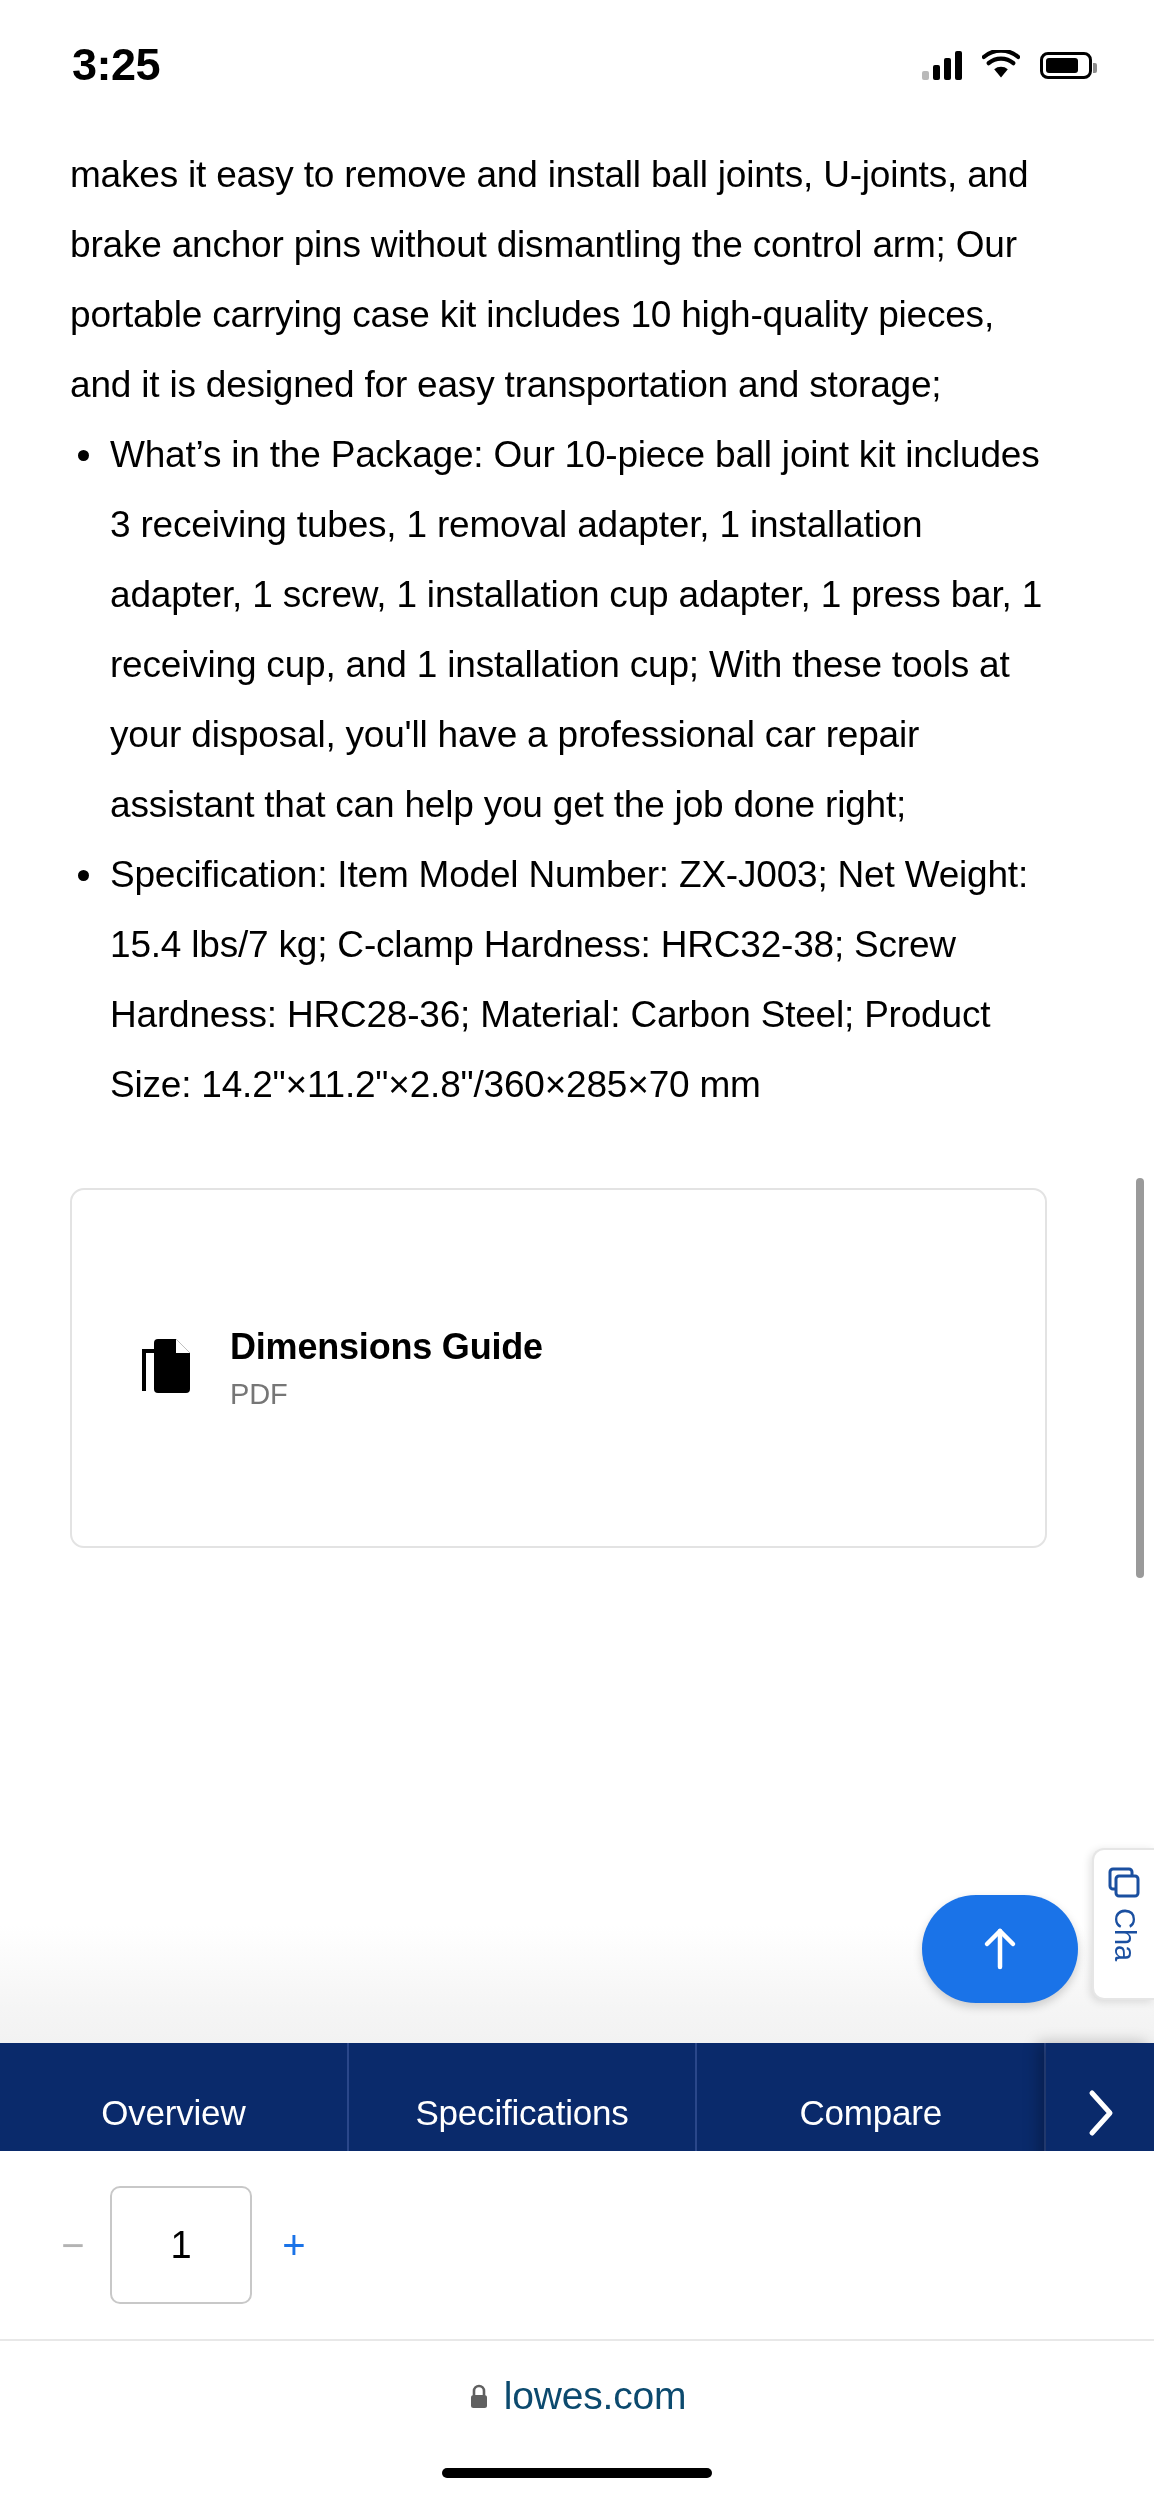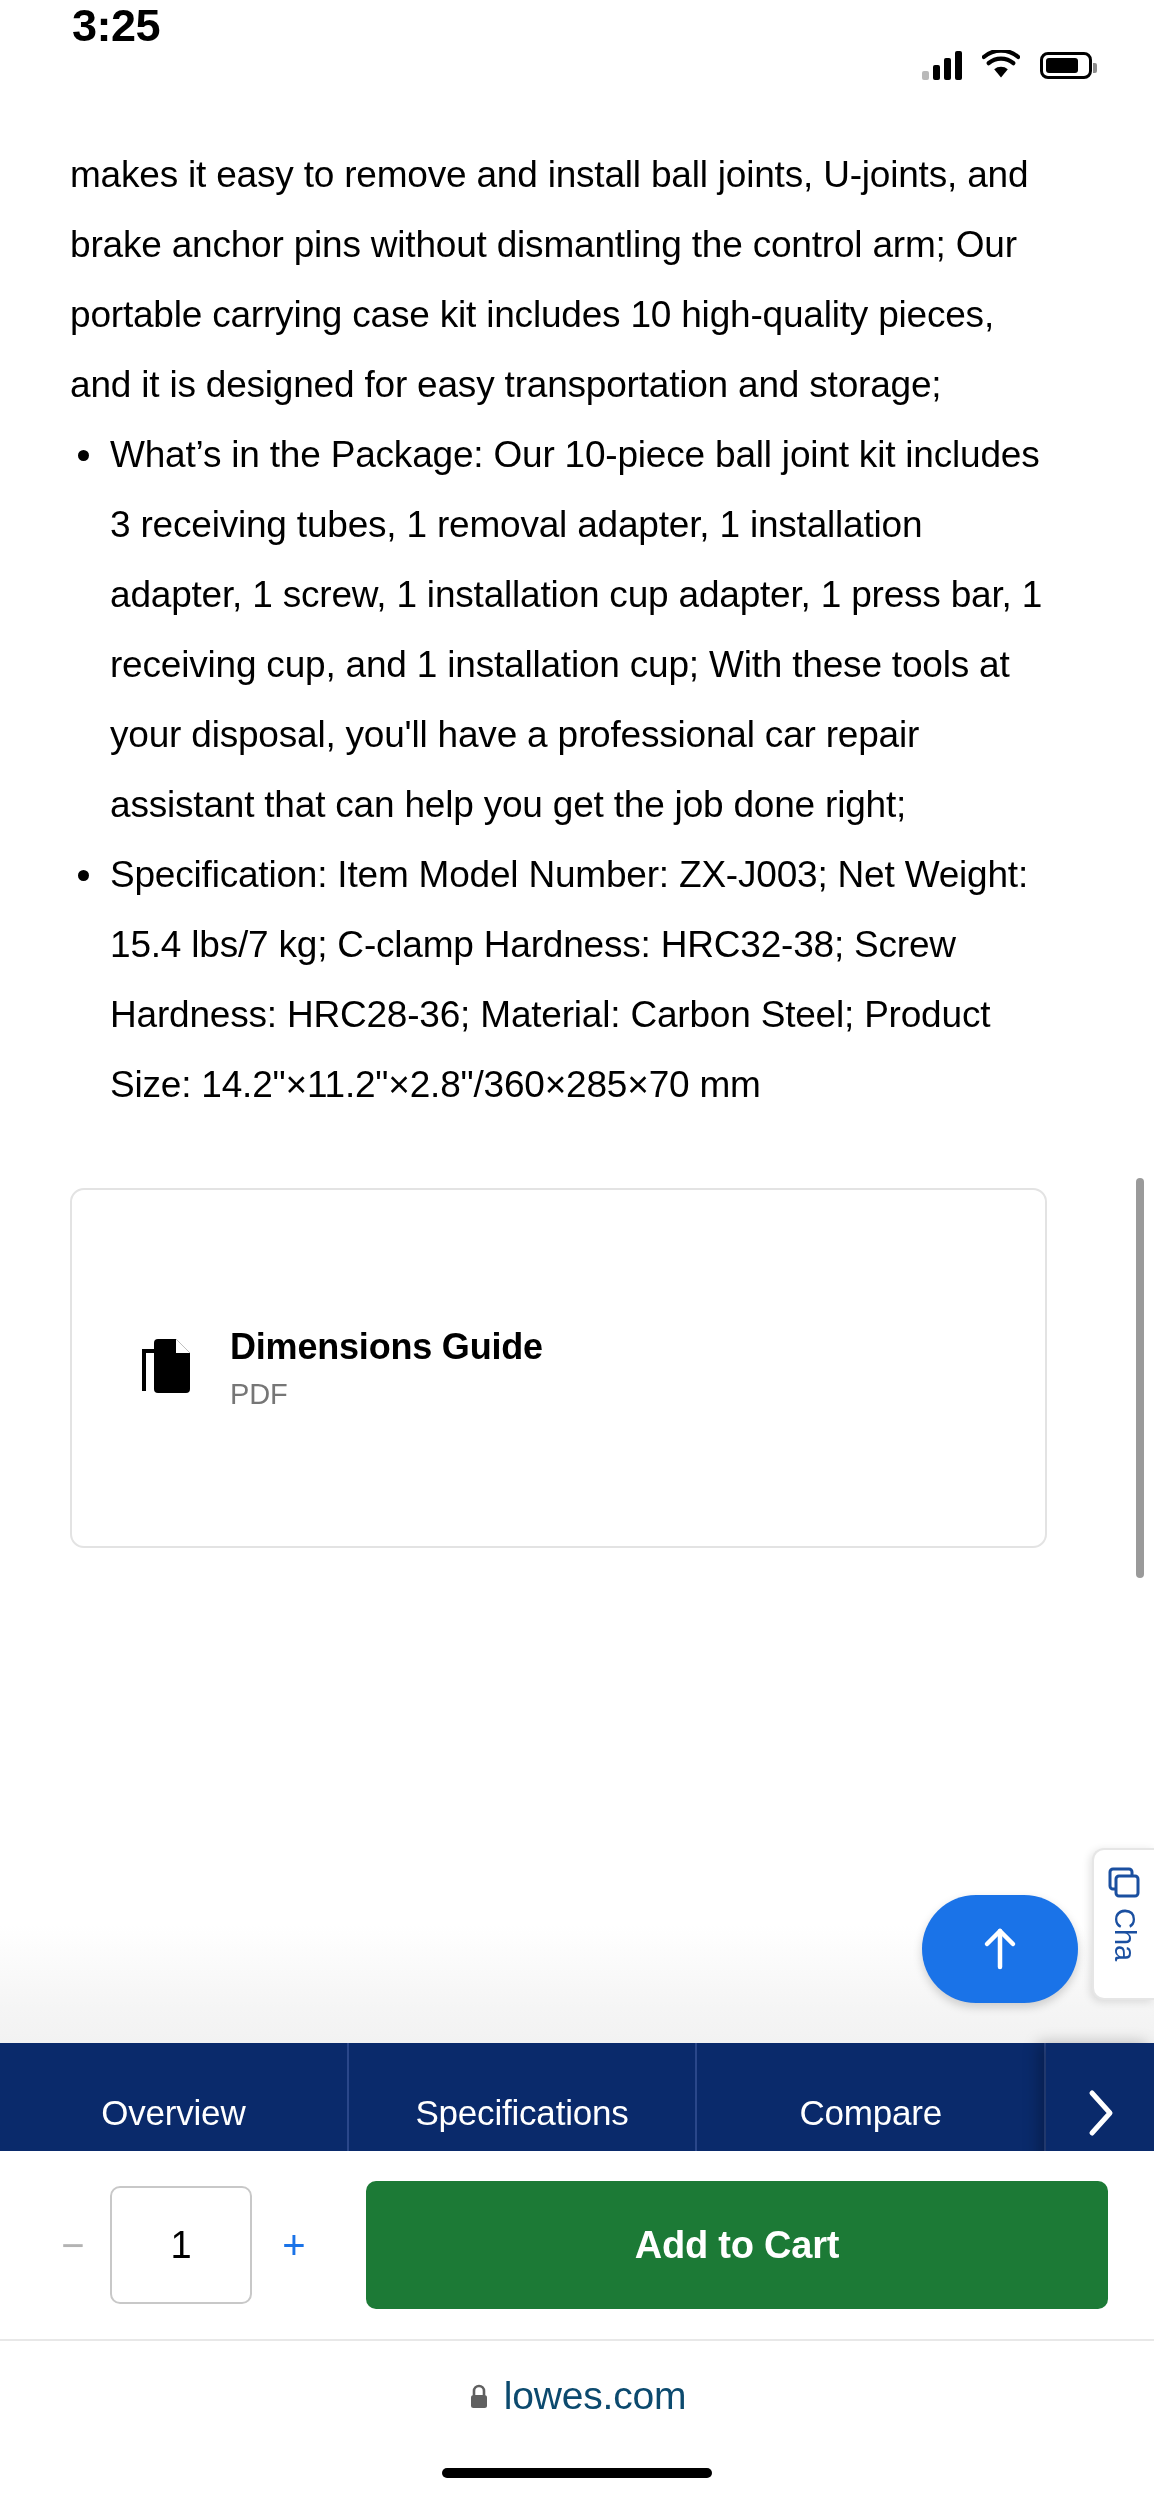--- a/index.html
+++ b/index.html
@@ -13,20 +13,21 @@
     font-family: "Liberation Sans", sans-serif;
     -webkit-font-smoothing: antialiased;
     overflow: hidden;
     position: relative;
   }
 
   
   .status-bar {
     height: 130px;
     display: flex;
+    align-items: center;
     justify-content: space-between;
     padding: 0 62px 0 72px;
     box-sizing: border-box;
   }
   .status-time {
     font-size: 45px;
     font-weight: bold;
     letter-spacing: -0.5px;
     color: #000;
   }
@@ -414,21 +415,20 @@
         <path d="M9 6 L27 26 L9 46" stroke="#fff" stroke-width="5" fill="none" stroke-linecap="round" stroke-linejoin="round"></path>
       </svg>
     </span>
   </div>
 </div>
 
 <div class="cart-bar">
   <div class="qty-minus">−</div>
   <div class="qty-box">1</div>
   <div class="qty-plus">+</div>
-  <div class="add-cart-btn">Add to Cart</div>
 </div>
 
 <div class="url-bar">
   <span class="lock-icon">
     <svg width="22" height="27" viewBox="0 0 22 27">
       <path d="M6 12 V8 a5 5 0 0 1 10 0 v4" fill="none" stroke="#606060" stroke-width="2.6"></path>
       <rect x="3" y="12" width="16" height="13" rx="2.5" fill="#606060"></rect>
     </svg>
   </span>
   <span class="url-text">lowes.com</span>

